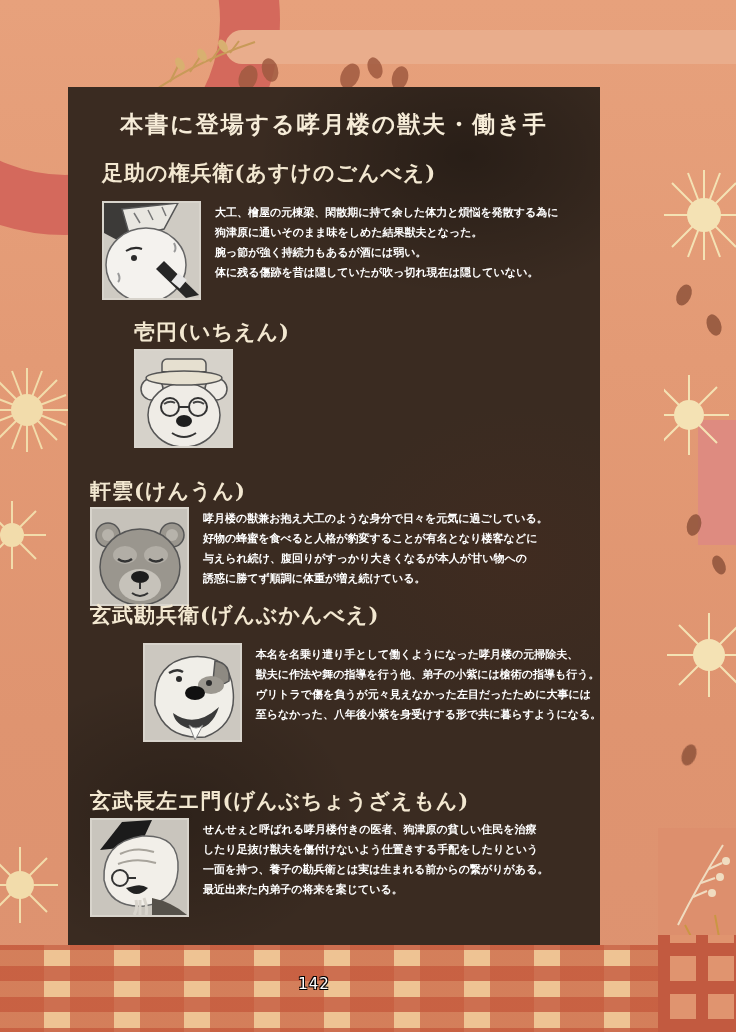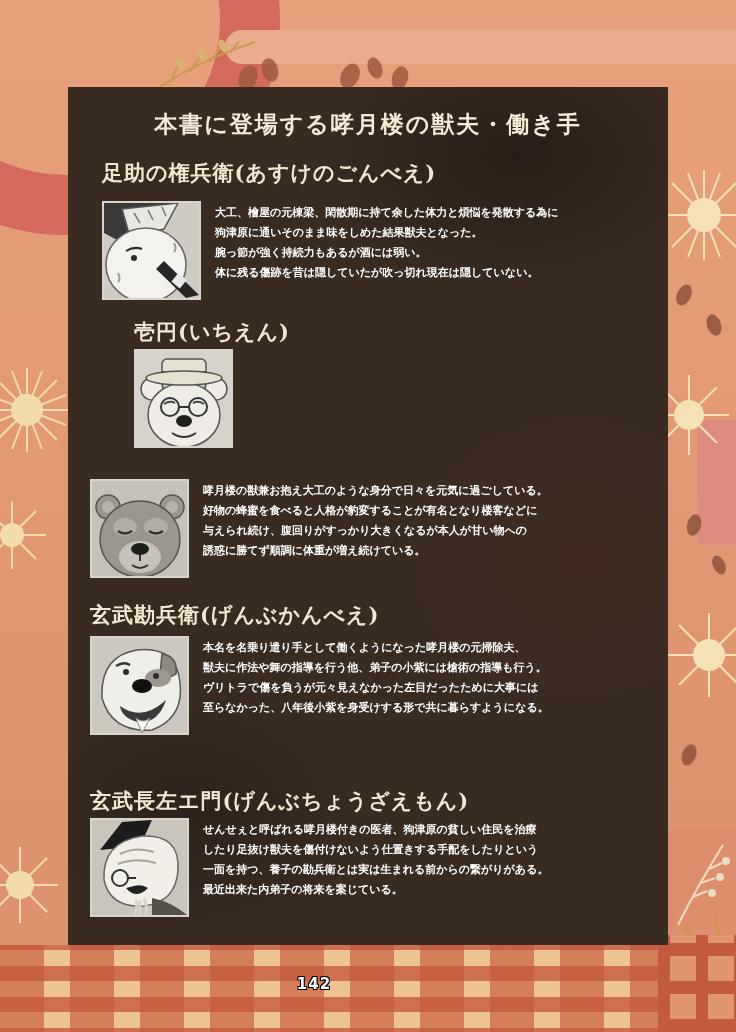--- a/index.html
+++ b/index.html
@@ -17,40 +17,40 @@
       repeating-linear-gradient(90deg,#c25a40 0 12px,rgba(0,0,0,0) 12px 38px),
       repeating-linear-gradient(0deg,#c25a40 0 13px,#e0946f 13px 38px);}
   .right-sprig-block{right:0;top:828px;width:78px;height:107px;background:#dd8f6d;}
   
   .footer-plaid{position:absolute;left:0;top:945px;width:736px;height:87px;
     background-color:#cd6f50;
     background-image:
       repeating-linear-gradient(90deg,rgba(198,90,60,0.65) 0 44px,rgba(198,90,60,0) 44px 70px),
       repeating-linear-gradient(0deg,#eec393 4px 20px,#cd6f50 20px 35px);}
   .page-num{position:absolute;left:0;top:975px;width:628px;text-align:center;
-    color:#ffffff;font-size:15px;font-weight:bold;letter-spacing:1px;
+    color:#ffffff;font-size:15px;font-weight:normal;letter-spacing:1px;
     text-shadow:-1px -1px 0 #000,1px -1px 0 #000,-1px 1px 0 #000,1px 1px 0 #000;}
   
-  .panel{position:absolute;left:68px;top:87px;width:600px;height:858px;
+  .panel{position:absolute;left:68px;top:87px;width:532px;height:858px;
     background:
       radial-gradient(ellipse 300px 200px at 75% 8%,rgba(0,0,0,0.30),rgba(0,0,0,0) 70%),
       radial-gradient(ellipse 260px 220px at 85% 55%,rgba(90,45,28,0.18),rgba(0,0,0,0) 70%),
       radial-gradient(ellipse 260px 200px at 20% 85%,rgba(0,0,0,0.22),rgba(0,0,0,0) 70%),
       #3a2b21; text-decoration: underline;}
   .panel-title{position:absolute;left:0;top:22px;width:100%;text-align:center;
     font-family:"DejaVu Serif",serif;font-weight:bold;font-size:23px;letter-spacing:2px;
     color:#f6ecd8;}
   .sec{position:absolute;left:22px;width:564px;}
   .sec .char-name{font-family:"DejaVu Serif",serif;font-weight:bold;font-size:21px;
     line-height:28px;color:#f3e8d1;letter-spacing:1px;}
   .sec .row{display:flex;align-items:flex-start;}
   .s1{top:72px;padding-left:12px;} .s1 .row{margin-top:14px;}
   .s2{top:231px;padding-left:44px;} .s2 .row{margin-top:3px;}
   .s3{top:390px;} .s3 .row{margin-top:2px;}
-  .s4{top:514px;} .s4 .row{margin-top:7px;}
+  .s4{top:514px;} .s4 .row{margin-top:14px;justify-content:center;}
   .s5{top:700px;} .s5 .row{margin-top:3px;}
   .portrait{flex:0 0 auto;width:95px;height:95px;border:2px solid #d8d4cc;
     background:#cfcbc3;overflow:hidden;}
   .portrait svg{display:block;width:95px;height:95px;}
   .desc{margin-left:14px;margin-top:2px;white-space:pre-line;color:#ffffff;
     font-size:11px;line-height:20px;font-weight:bold;}
 </style>
 </head>
 <body>
 
@@ -197,20 +197,21 @@
             <path d="M43,56 h10" stroke="#333" stroke-width="2"></path>
             <path d="M28,53 q6,-4 11,-1 M57,52 q6,-3 11,1" stroke="#444" stroke-width="2" fill="none"></path>
             <ellipse cx="48" cy="70" rx="8" ry="6" fill="#1e1e1e"></ellipse>
             <path d="M36,82 q12,8 24,0" stroke="#333" stroke-width="2" fill="none"></path>
           </svg>
         </div>
       </div>
     </div>
 
     <div class="sec s3">
+      <div class="char-name">軒雲(けんうん)</div>
       <div class="row">
         <div class="portrait">
           <svg viewBox="0 0 95 95">
             <rect width="95" height="95" fill="#c6c2ba"></rect>
             <circle cx="16" cy="26" r="12" fill="#9a968e" stroke="#555" stroke-width="1.5"></circle>
             <circle cx="80" cy="26" r="12" fill="#9a968e" stroke="#555" stroke-width="1.5"></circle>
             <circle cx="16" cy="26" r="6" fill="#b7b3ab"></circle>
             <circle cx="80" cy="26" r="6" fill="#b7b3ab"></circle>
             <ellipse cx="48" cy="58" rx="40" ry="38" fill="#9a968e" stroke="#555" stroke-width="1.5"></ellipse>
             <ellipse cx="33" cy="46" rx="12" ry="9" fill="#b2aea6"></ellipse>

